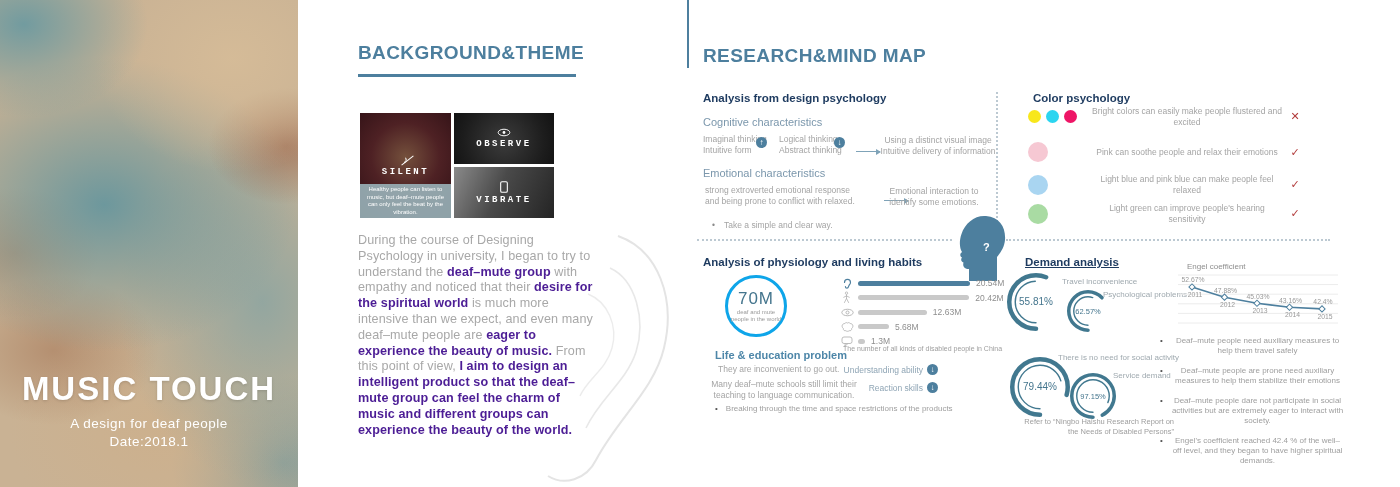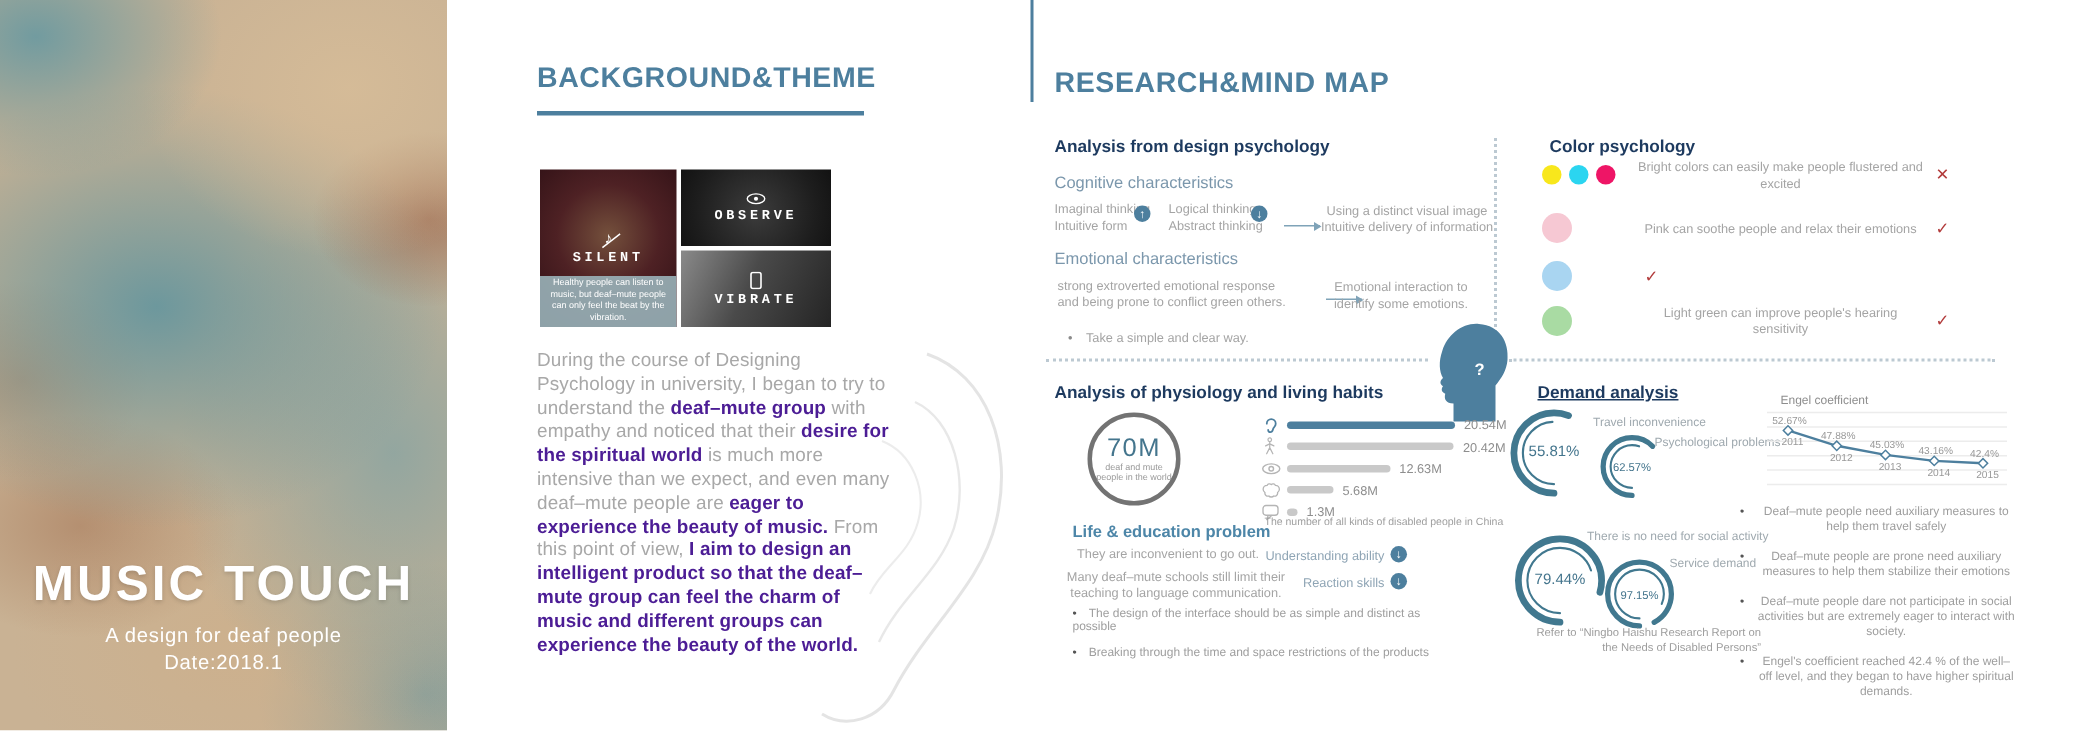--- a/index.html
+++ b/index.html
@@ -83,21 +83,21 @@
   .cp-row2{top:142px;}
   .cp-row3{top:174px;}
   .cp-row4{top:203px;}
   .cp-dots{width:62px;display:flex;align-items:center;gap:5px;}
   .cp-dot.small{width:13px;height:13px;border-radius:50%;}
   .cp-dot.big{width:20px;height:20px;border-radius:50%;}
   .cp-text{flex:1;text-align:center;font-size:8.5px;line-height:10.5px;color:#a4a4a4;}
   .cp-mark{width:22px;text-align:center;font-size:11px;font-weight:bold;}
 
   .phys-heading{left:703px;top:256px;}
-  .world-circle{left:725px;top:275px;width:56px;height:56px;border:3px solid #737373;border-radius:50%;
+  .world-circle{left:725px;top:275px;width:56px;height:56px;border:3px solid #0ea5e9;border-radius:50%;
                 display:flex;flex-direction:column;align-items:center;justify-content:center;text-align:center;}
   .world-value{font-size:17px;color:#44758d;letter-spacing:1px;}
   .world-line{font-size:6px;line-height:7.5px;color:#9a9a9a;}
   .bar-chart{left:841px;top:276px;width:170px;}
   .bar-row{display:flex;align-items:center;height:14.5px;}
   .bar-icon{width:17px;display:inline-flex;align-items:center;}
   .bar{height:5px;border-radius:3px;display:inline-block;}
   .bar.teal{background:#4d7f9e;}
   .bar.gray{background:#c9c9c9;}
   .bar-label{font-size:8.5px;color:#8e8e8e;margin-left:6px;}
@@ -211,21 +211,21 @@
 <span class="abs trend-circle" style="left:834px;top:137px;">↓</span>
 <span class="abs arrow-line cog-arrow"></span>
 <div class="abs cog-result t-gray">
   <div>Using a distinct visual image</div>
   <div>Intuitive delivery of information</div>
 </div>
 
 <div class="abs ec-heading h-steel">Emotional characteristics</div>
 <div class="abs emo-desc t-gray">
   <div>strong extroverted emotional response</div>
-  <div>and being prone to conflict green others.</div>
+  <div>and being prone to conflict with relaxed.</div>
 </div>
 <span class="abs arrow-line emo-arrow"></span>
 <div class="abs emo-result t-gray">
   <div>Emotional interaction to</div>
   <div>identify some emotions.</div>
 </div>
 
 <div class="abs takeaway t-gray"><span class="b-dot">•</span><span>Take a simple and clear way.</span></div>
 
 
@@ -254,20 +254,21 @@
   <span class="cp-dots">
       <span class="cp-dot big" style="background: rgb(246, 200, 211);"></span>
     </span>
   <span class="cp-text">Pink can soothe people and relax their emotions</span>
   <span class="cp-mark" style="color: rgb(178, 59, 59);">✓</span>
 </div>
 <div class="abs cp-row cp-row3">
   <span class="cp-dots">
       <span class="cp-dot big" style="background: rgb(169, 213, 241);"></span>
     </span>
+  <span class="cp-text">Light blue and pink blue can make people feel relaxed</span>
   <span class="cp-mark" style="color: rgb(178, 59, 59);">✓</span>
 </div>
 <div class="abs cp-row cp-row4">
   <span class="cp-dots">
       <span class="cp-dot big" style="background: rgb(169, 219, 163);"></span>
     </span>
   <span class="cp-text">Light green can improve people's hearing sensitivity</span>
   <span class="cp-mark" style="color: rgb(178, 59, 59);">✓</span>
 </div>
 
@@ -337,21 +338,20 @@
     <div class="ability-row">
       <span>Understanding ability</span>
       <span class="trend-circle">↓</span>
     </div>
     <div class="ability-row">
       <span>Reaction skills</span>
       <span class="trend-circle">↓</span>
     </div>
   </div>
 <div class="abs life-bullets">
-    <div class="bullet-item"><span class="b-dot">•</span><span>The design of the interface should be as simple and distinct as possible</span></div>
     <div class="bullet-item"><span class="b-dot">•</span><span>Breaking through the time and space restrictions of the products</span></div>
   </div>
 
 
 <div class="abs demand-heading h-navy">Demand analysis</div>
 <div class="abs donut donut-1"><svg width="60" height="60">
       <g transform="rotate(90 30 30)">
         <circle cx="30" cy="30" r="26.75" fill="none" stroke="#41788f" stroke-width="4.5" stroke-linecap="round" stroke-dasharray="93.80277300831281 168.07520696705393"></circle>
         <circle cx="30" cy="30" r="20.75" fill="none" stroke="#41788f" stroke-width="1.4" stroke-linecap="round" stroke-dasharray="64.0313508460483 130.37609512397643"></circle>
       </g>

